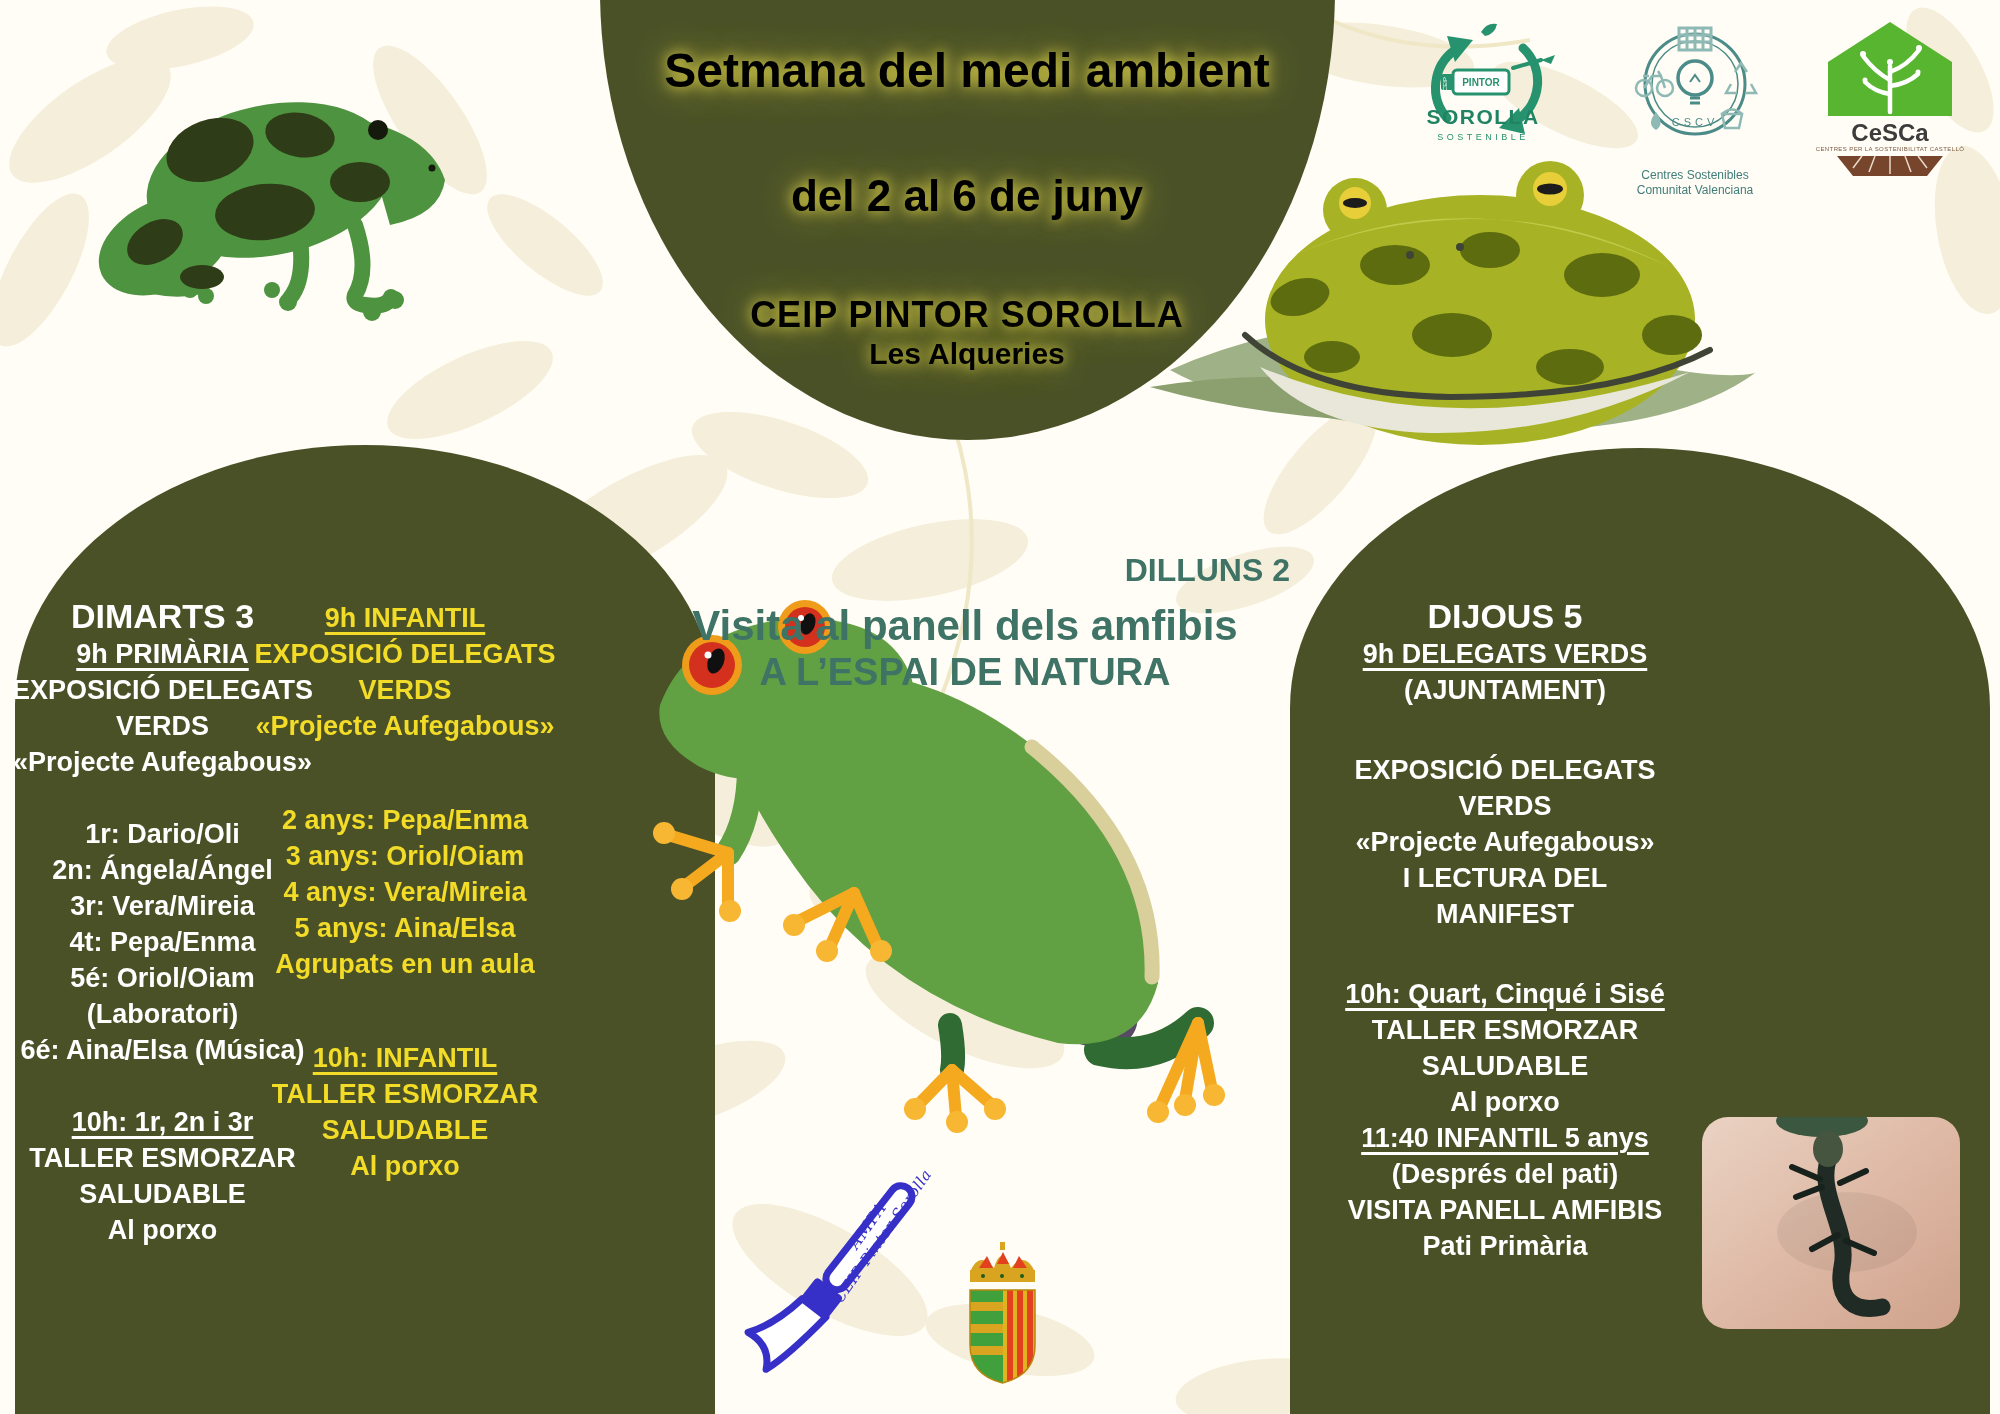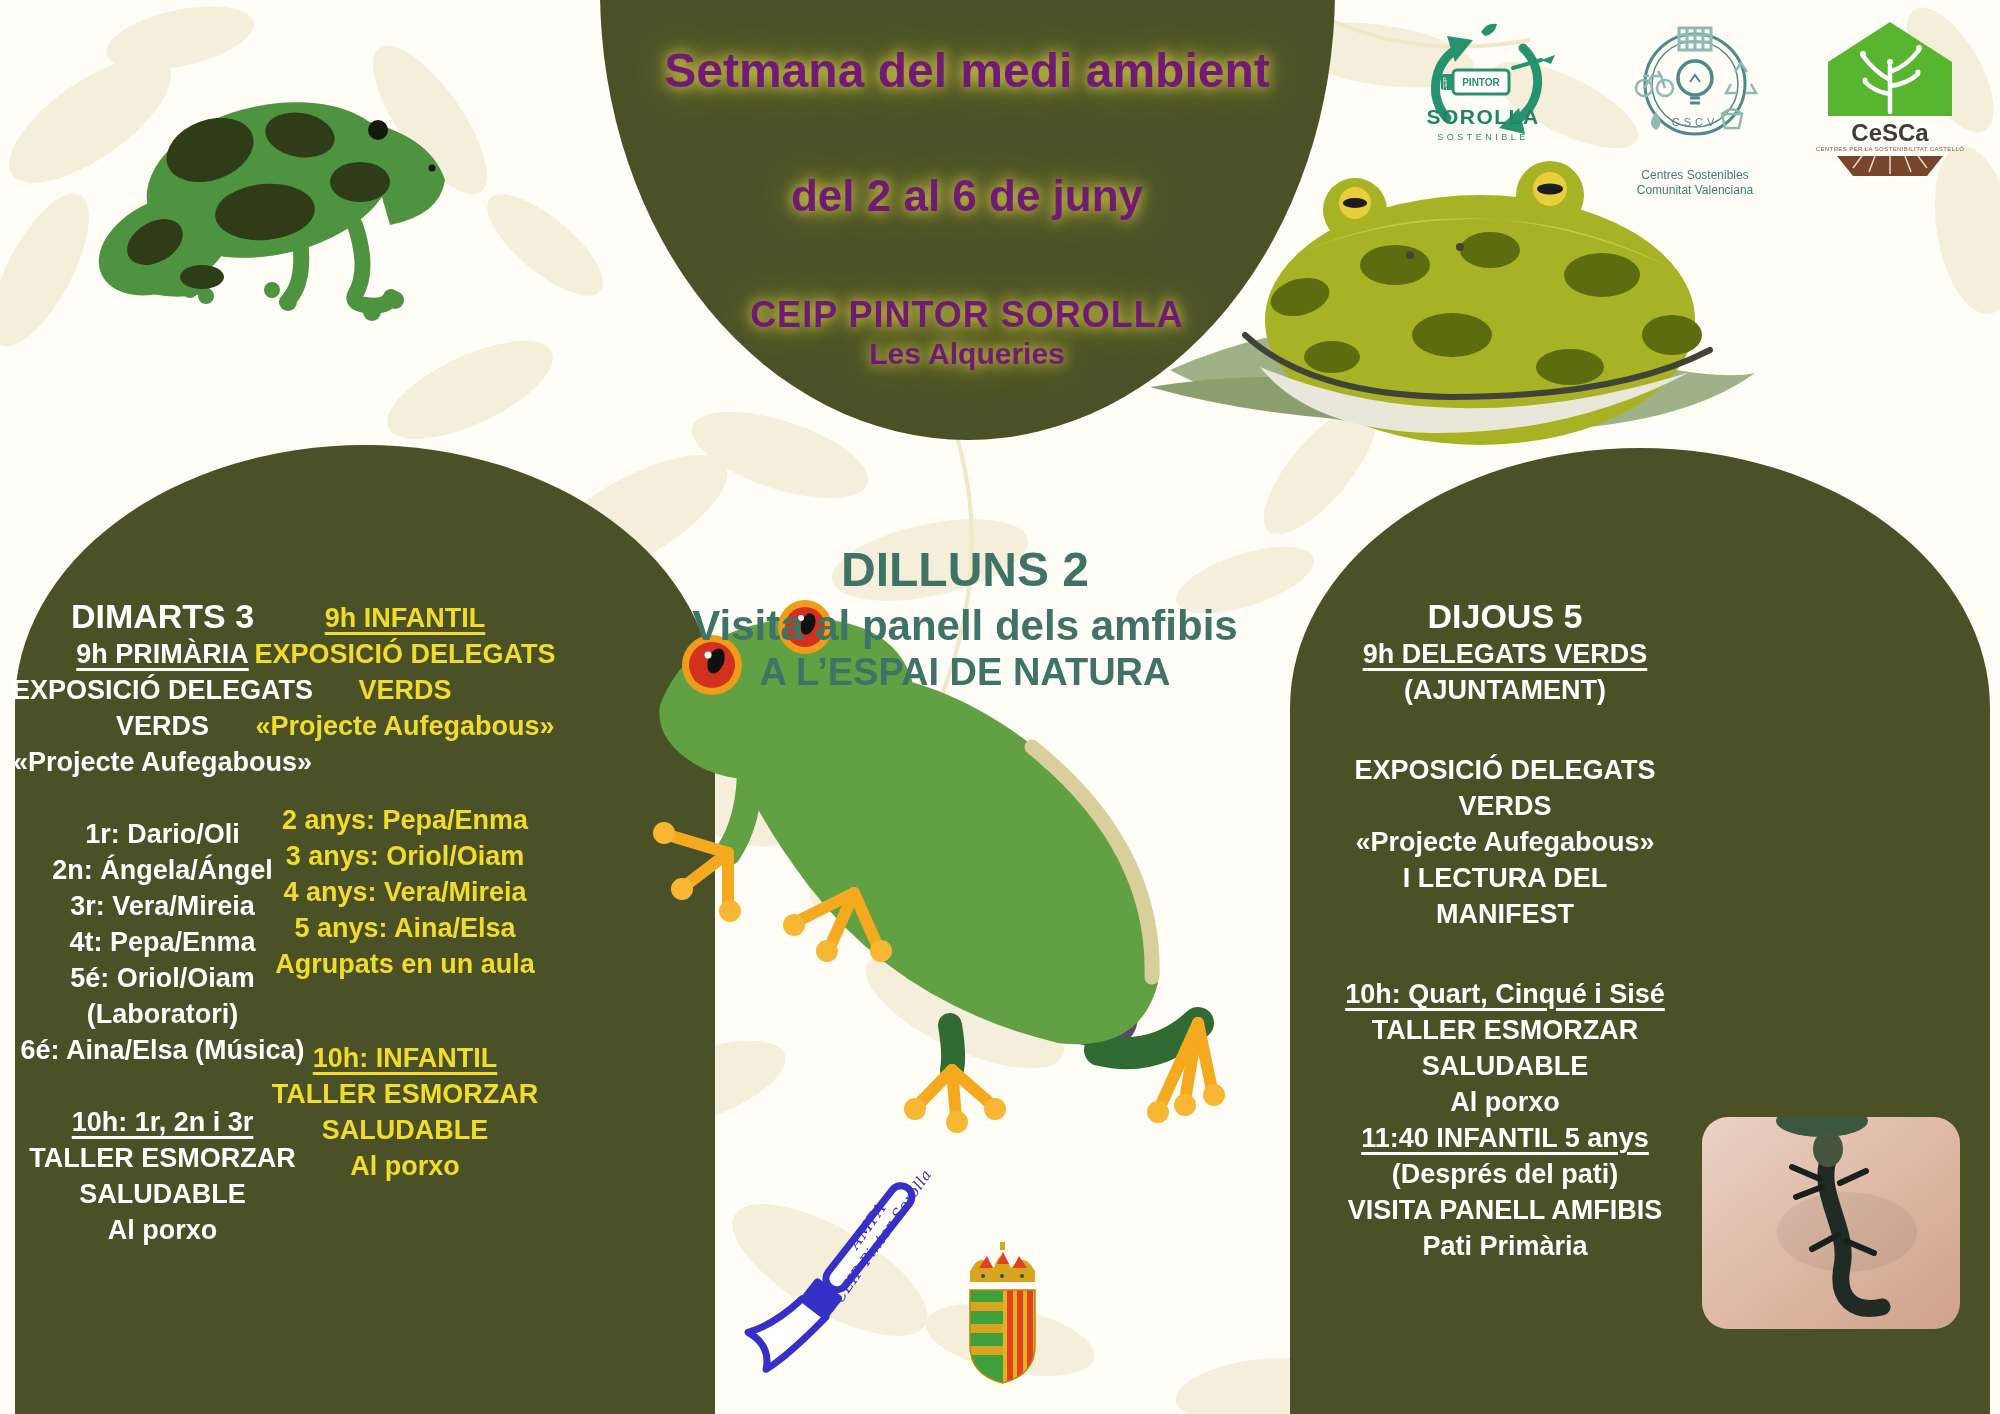--- a/index.html
+++ b/index.html
@@ -10,31 +10,31 @@
   
   .arch-top{position:absolute;left:600px;top:-460px;width:735px;height:900px;
     background:#4a5127;border-radius:50%;z-index:2;}
   .arch-side{position:absolute;top:445px;width:700px;height:969px;background:#4a5127;
     border-radius:350px 350px 0 0 / 260px 260px 0 0;z-index:1;}
   .arch-left{left:15px;}
   .arch-right{left:1290px;top:448px;}
 
   
   .hdr{position:absolute;left:617px;width:700px;text-align:center;z-index:3;
-    color:#701a75;font-weight:700;
+    color:#000000;font-weight:700;
     text-shadow:0 0 14px rgba(250,235,80,.95),0 0 36px rgba(250,235,80,.55);}
   .hdr-title{top:43px;font-size:48px;}
   .hdr-dates{top:171px;font-size:44px;}
   .hdr-school{top:294px;font-size:36px;letter-spacing:1px;}
   .hdr-town{top:337px;font-size:30px;}
 
   
   .monday{position:absolute;left:640px;top:545px;width:650px;text-align:center;
     color:#3e7366;font-weight:700;z-index:3;}
-  .monday .t1{font-size:48px;line-height:50px;}
+  .monday .t1{font-size:32px;line-height:50px;text-align:right;}
   .monday .t2{font-size:42px;line-height:46px;margin-top:8px;}
   .monday .t3{font-size:38px;line-height:46px;}
 
   
   .day{position:absolute;z-index:4;text-align:center;font-weight:700;}
   .day h3{font-size:34px;line-height:40px;margin:0;font-weight:700;}
   .day p{font-size:27px;line-height:36px;margin:0;font-weight:700;}
   .w{color:#ffffff;}
   .y{color:#f2dc28;}
   .u{text-decoration:underline;text-decoration-thickness:2.5px;text-underline-offset:5px;}

